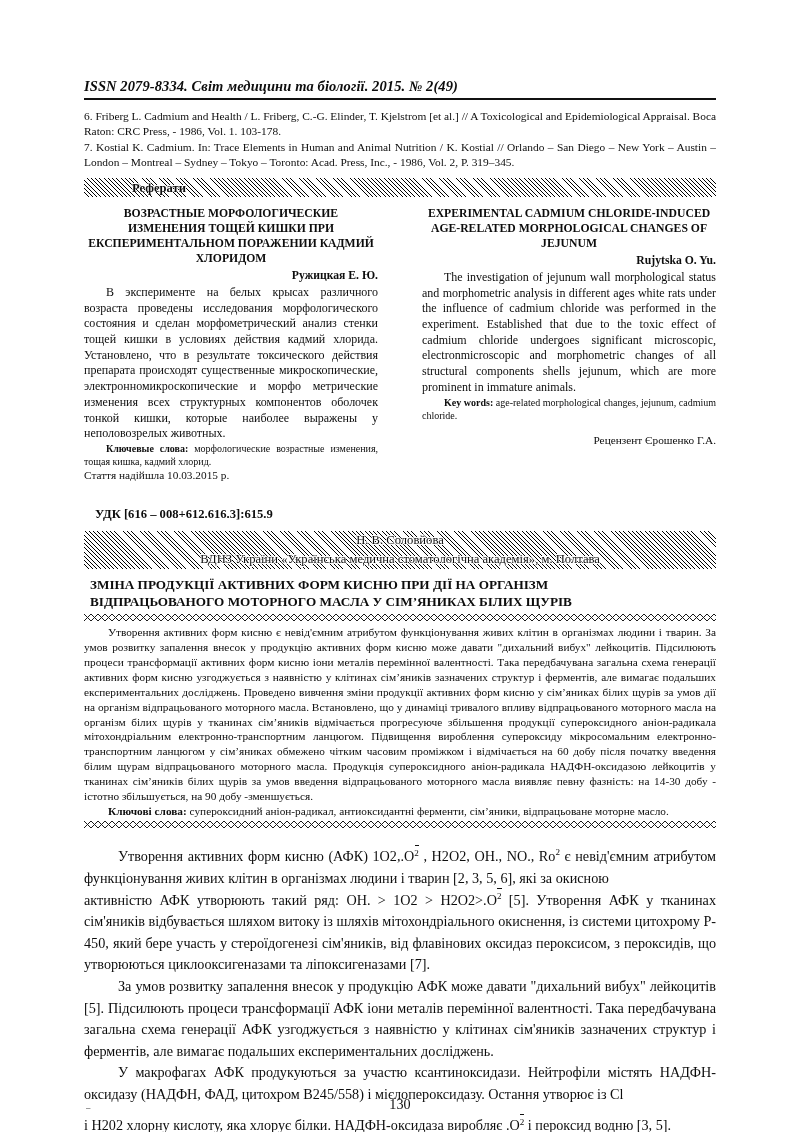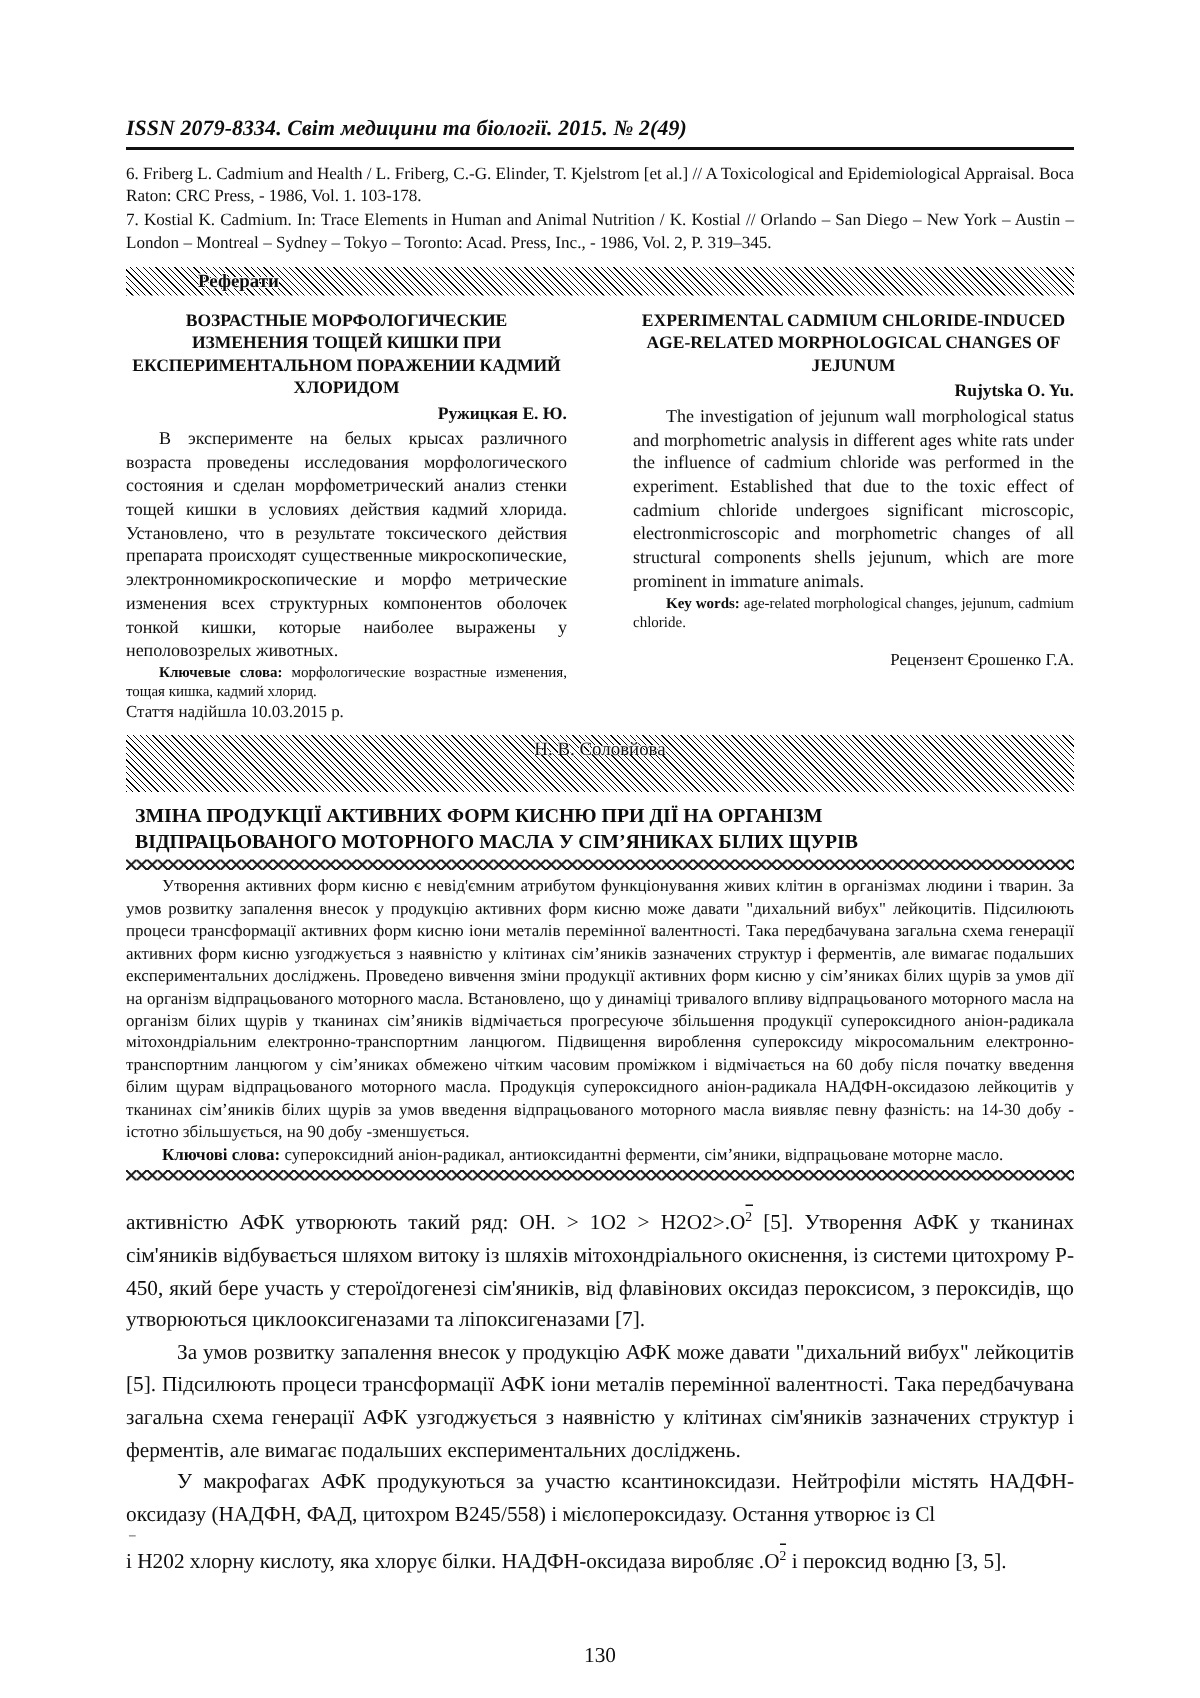--- a/index.html
+++ b/index.html
@@ -281,39 +281,42 @@
       <div class="abs-col">
         <div class="abs-title">EXPERIMENTAL CADMIUM CHLORIDE-INDUCED AGE-RELATED MORPHOLOGICAL CHANGES OF JEJUNUM</div>
         <div class="abs-author">Rujytska O. Yu.</div>
         <p class="abs-body">The investigation of jejunum wall morphological status and morphometric analysis in different ages white rats under the influence of cadmium chloride was performed in the experiment. Established that due to the toxic effect of cadmium chloride undergoes significant microscopic, electronmicroscopic and morphometric changes of all structural components shells jejunum, which are more prominent in immature animals.</p>
         <p class="abs-kw"><b>Key words:</b> <span>age-related morphological changes, jejunum, cadmium chloride.</span></p>
         <div class="abs-foot-right">Рецензент Єрошенко Г.А.</div>
       </div>
 
     </div>
 
+    <div class="udc">УДК [616 – 008+612.616.3]:615.9</div>
 
     <div class="banner banner-b">
       <div class="line">Н. В. Соловйова</div>
+      <div class="line">ВДНЗ України «Українська медична стоматологічна академія», м. Полтава</div>
     </div>
 
     <div class="art-title">
       <span>ЗМІНА ПРОДУКЦІЇ АКТИВНИХ ФОРМ КИСНЮ ПРИ ДІЇ НА ОРГАНІЗМ</span><br>
       <span>ВІДПРАЦЬОВАНОГО МОТОРНОГО МАСЛА У СІМ’ЯНИКАХ БІЛИХ ЩУРІВ</span>
     </div>
 
     <div class="wave wave-zig wave-top"></div>
 
     <p class="uk-abs">Утворення активних форм кисню є невід'ємним атрибутом функціонування живих клітин в організмах людини і тварин. За умов розвитку запалення внесок у продукцію активних форм кисню може давати "дихальний вибух" лейкоцитів. Підсилюють процеси трансформації активних форм кисню іони металів перемінної валентності. Така передбачувана загальна схема генерації активних форм кисню узгоджується з наявністю у клітинах сім’яників зазначених структур і ферментів, але вимагає подальших експериментальних досліджень. Проведено вивчення зміни продукції активних форм кисню у сім’яниках білих щурів за умов дії на організм відпрацьованого моторного масла. Встановлено, що у динаміці тривалого впливу відпрацьованого моторного масла на організм білих щурів у тканинах сім’яників відмічається прогресуюче збільшення продукції супероксидного аніон-радикала мітохондріальним електронно-транспортним ланцюгом. Підвищення вироблення супероксиду мікросомальним електронно-транспортним ланцюгом у сім’яниках обмежено чітким часовим проміжком і відмічається на 60 добу після початку введення білим щурам відпрацьованого моторного масла. Продукція супероксидного аніон-радикала НАДФН-оксидазою лейкоцитів у тканинах сім’яників білих щурів за умов введення відпрацьованого моторного масла виявляє певну фазність: на 14-30 добу - істотно збільшується, на 90 добу -зменшується.</p>
     <p class="uk-kw"><b>Ключові слова:</b> <span>супероксидний аніон-радикал, антиоксидантні ферменти, сім’яники, відпрацьоване моторне масло.</span></p>
 
     <div class="wave wave-zig wave-bot"></div>
 
     <div class="body-text">
 
+      <p><span>Утворення активних форм кисню (АФК) 1О2,.О</span><sup class="sm ovl">2</sup><span> , Н2О2, ОН., NО., Ro</span><sup class="sm">2</sup><span> є невід'ємним атрибутом функціонування живих клітин в організмах людини і тварин [2, 3, 5, 6], які за окисною</span></p>
 
       <p style="text-indent:0;"><span>активністю АФК утворюють такий ряд: ОН. &gt; 1О2 &gt; Н2О2&gt;.О</span><sup class="sm ovl">2</sup><span> [5]. Утворення АФК у тканинах сім'яників відбувається шляхом витоку із шляхів мітохондріального окиснення, із системи цитохрому Р- 450, який бере участь у стероїдогенезі сім'яників, від флавінових оксидаз пероксисом, з пероксидів, що утворюються циклооксигеназами та ліпоксигеназами [7].</span></p>
 
       <p>За умов розвитку запалення внесок у продукцію АФК може давати "дихальний вибух" лейкоцитів [5]. Підсилюють процеси трансформації АФК іони металів перемінної валентності. Така передбачувана загальна схема генерації АФК узгоджується з наявністю у клітинах сім'яників зазначених структур і ферментів, але вимагає подальших експериментальних досліджень.</p>
 
       <p><span>У макрофагах АФК продукуються за участю ксантиноксидази. Нейтрофіли містять НАДФН-оксидазу (НАДФН, ФАД, цитохром В245/558) і мієлопероксидазу. Остання утворює із Cl</span></p>
       <span class="hang-minus"><span>–</span></span>
       <p style="text-indent:0;"><span>і Н202 хлорну кислоту, яка хлорує білки. НАДФН-оксидаза виробляє .О</span><sup class="sm ovl">2</sup><span> і пероксид водню [3, 5].</span></p>
 
     </div>

